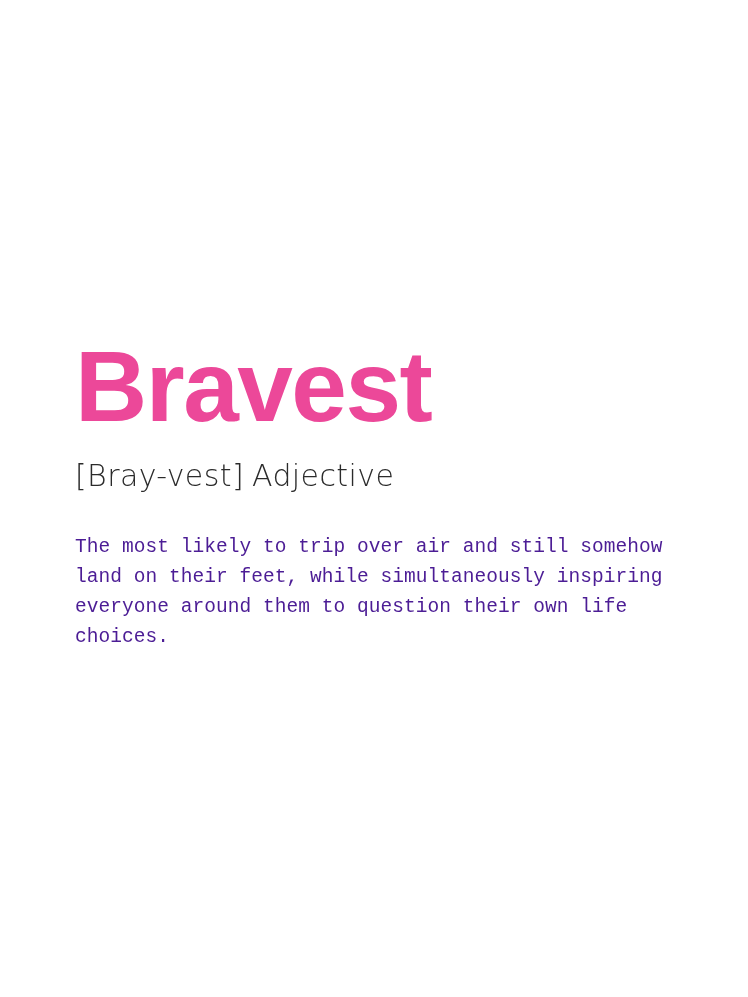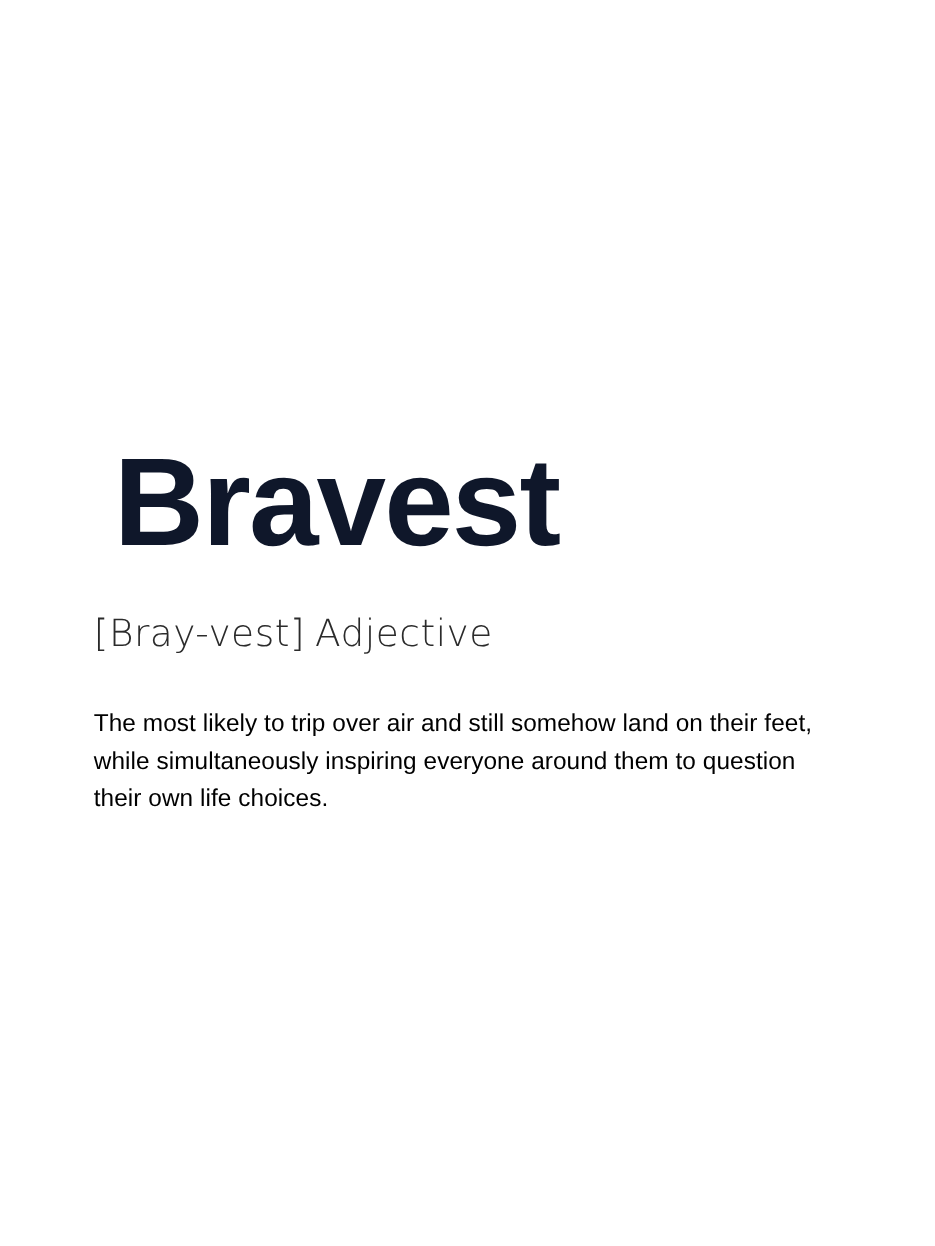--- a/index.html
+++ b/index.html
@@ -28,22 +28,22 @@
     top: 336px;
     width: 620px;
   }
 
   .word-title {
     font-family: "Liberation Sans", sans-serif;
     font-weight: 700;
     font-size: 100px;
     line-height: 1.0;
     letter-spacing: -1.5px;
-    color: #0f172a;
-    margin: 16px;
+    color: #ec4899;
+    margin: 0;
     white-space: nowrap;
   }
 
   .pronunciation-line {
     font-family: "DejaVu Sans", sans-serif;
     font-weight: 300;
     font-size: 30px;
     line-height: 1.2;
     letter-spacing: 0.4px;
     color: #2b2b2b;
@@ -57,26 +57,26 @@
     display: inline;
     text-align: center;
   }
 
   .part-of-speech {
     display: inline;
     margin-left: 8px;
   }
 
   .definition-text {
-    font-family: Liberation Sans, sans-serif;
+    font-family: Liberation Mono, monospace;
     font-weight: 300;
     font-size: 19.5px;
     line-height: 30px;
     letter-spacing: 0.05px;
-    color: #000000;
+    color: #4c1d95;
     margin: 0;
     padding-top: 38px;
     max-width: 595px;
   }
 </style>
 </head>
 <body>
 
 <div class="poster">
 

